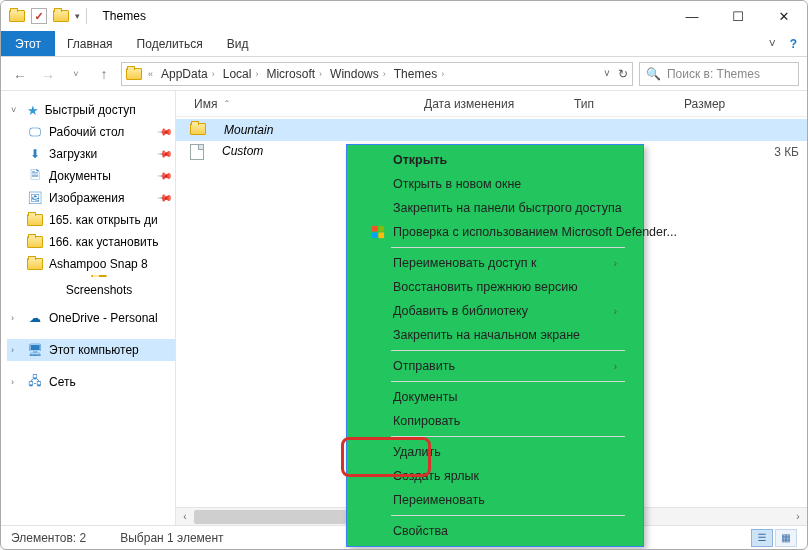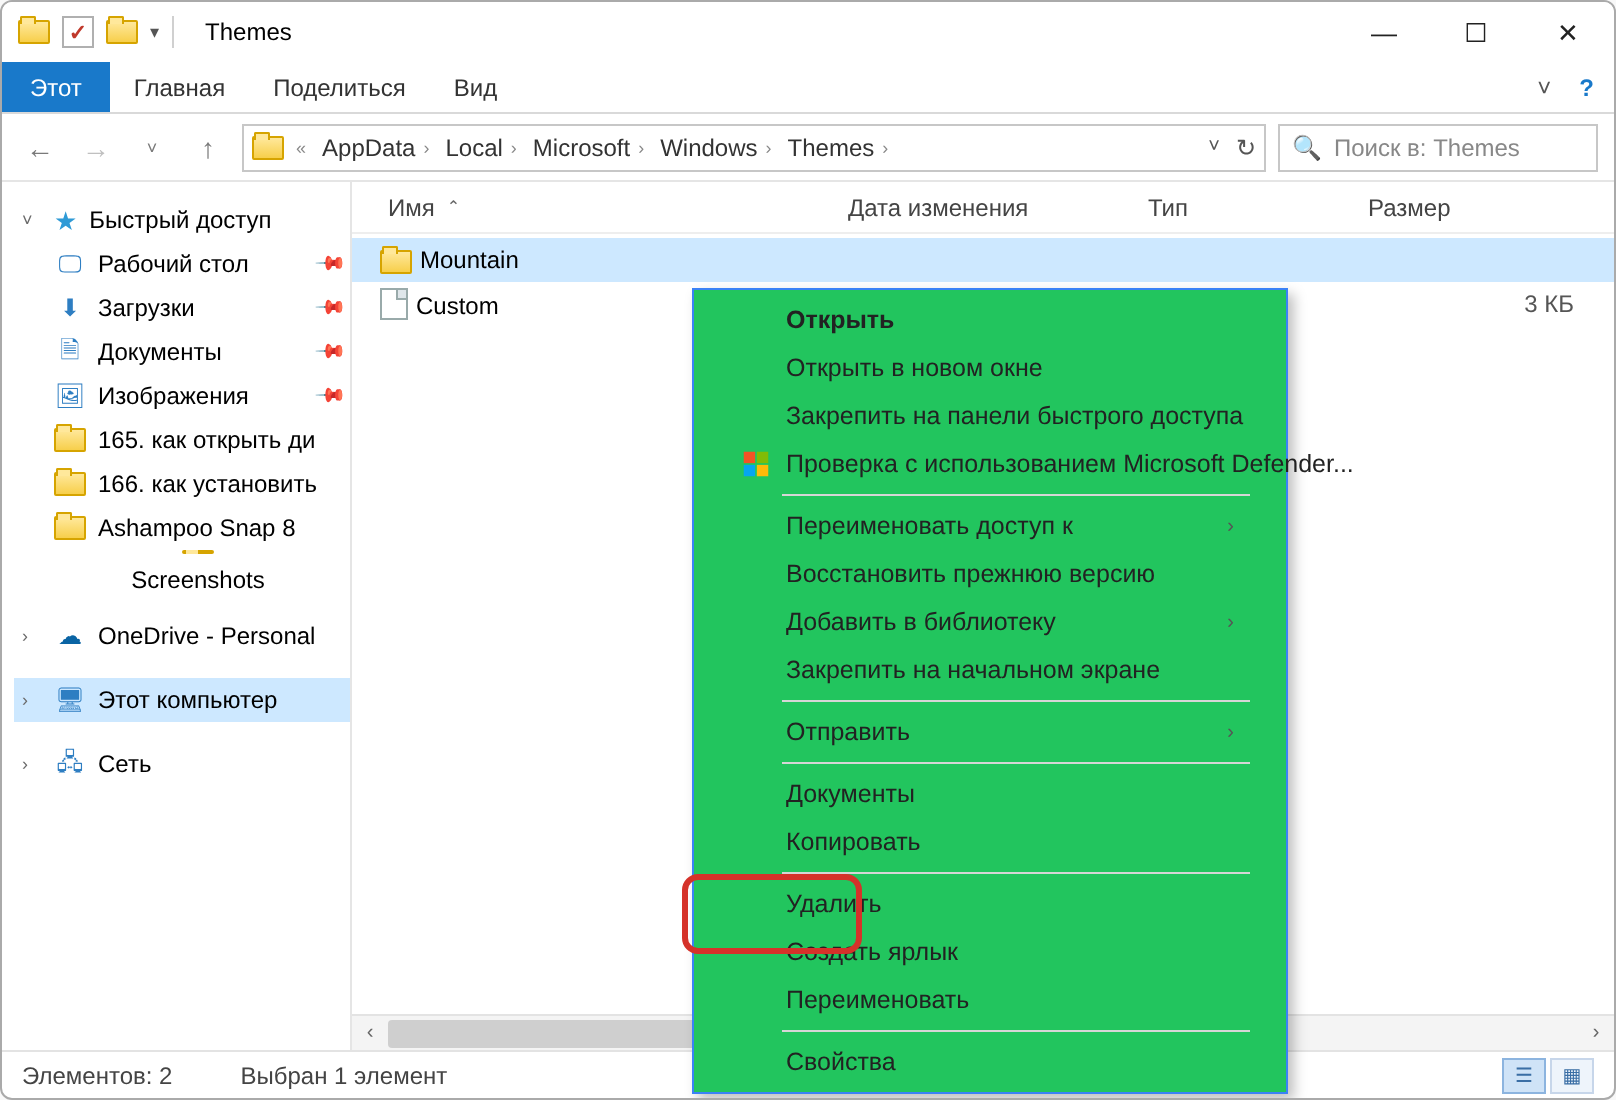--- a/index.html
+++ b/index.html
@@ -57,24 +57,24 @@
   .ch{padding:0 8px;}
   .ch.name{width:230px;display:flex;align-items:center;gap:6px;}
   .ch.date{width:150px;}
   .ch.type{width:110px;}
   .ch.size{flex:1;}
   .sort-ar{font-size:8px;color:#666;}
 
   .filelist{flex:1;position:relative;font-size:12px;padding-top:2px;overflow:hidden;}
   .row{height:22px;display:flex;align-items:center;padding-left:14px;}
   .row.selected{background:#cde8ff;}
-  .row .cell-name{width:226px;display:flex;align-items:flex-end;gap:4px;}
+  .row .cell-name{width:226px;display:flex;align-items:flex-start;gap:18px;font-style:italic;}
   .row .cell-date{width:150px;color:#555;}
   .row .cell-type{width:110px;color:#555;}
-  .row .cell-size{flex:1;color:#555;text-align:right;padding-right:20px;}
+  .row .cell-size{flex:1;color:#555;text-align:right;padding-right:8px;}
   .docicon{width:14px;height:16px;border:1px solid #9aa;background:#fff;position:relative;}
   .docicon::after{content:"";position:absolute;top:0;right:0;width:4px;height:4px;background:#dfe6ea;border-left:1px solid #9aa;border-bottom:1px solid #9aa;}
 
   .hscroll{height:18px;border-top:1px solid #e3e3e3;background:#f4f4f4;display:flex;align-items:center;}
   .hscroll .btn{width:18px;height:18px;display:flex;align-items:center;justify-content:center;color:#666;font-size:10px;}
   .hscroll .track{flex:1;position:relative;height:18px;}
   .hscroll .thumb{position:absolute;left:0;top:2px;height:14px;width:60%;background:#cfcfcf;border-radius:2px;}
 
   
   .status{height:24px;border-top:1px solid #e3e3e3;display:flex;align-items:center;font-size:12px;color:#444;padding:0 10px;gap:34px;}

